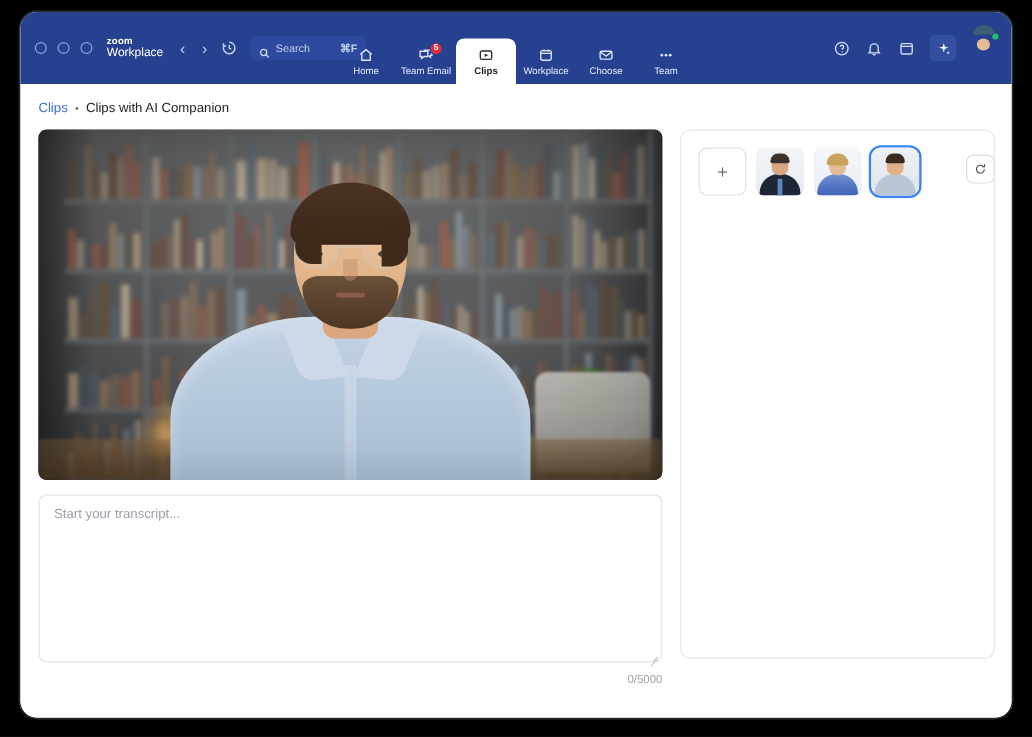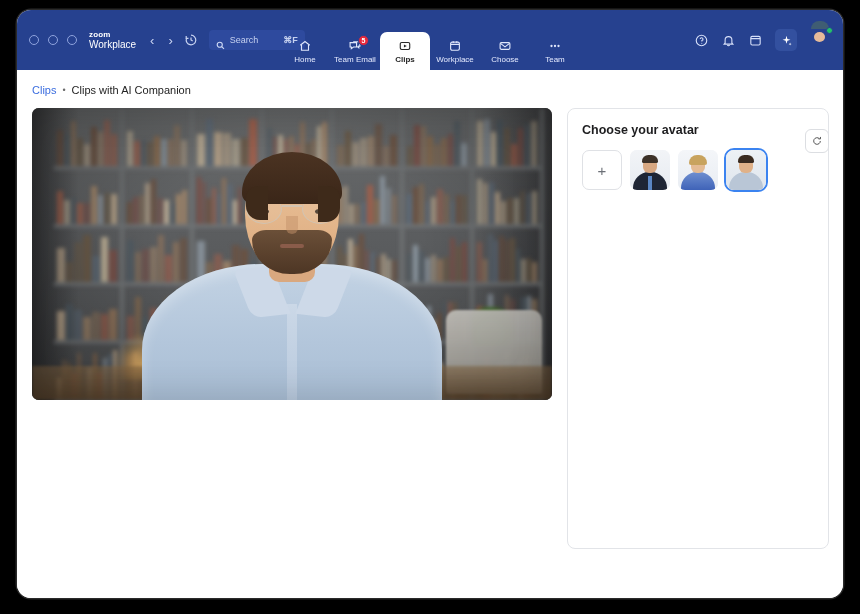--- a/index.html
+++ b/index.html
@@ -1260,25 +1260,32 @@
                 <span class="lens r"></span>
                 <span class="bridge"></span>
             </div>
             <div class="hair"></div>
           </div>
 
           <div class="softfocus"></div>
 
         </div>
 
+        <div class="transcript-wrap">
+          <textarea class="transcript" placeholder="Start your transcript..." style=""></textarea>
+          <span class="resize-grip">
+            <span style="width:8px; top:7px;"></span>
+            <span style="width:5px; top:5px;"></span>
+          </span>
+        </div>
+        <div class="counter">0/5000</div>
       </div>
 
       <div class="rightcol">
         <div class="panel">
-          <div class="panel-title">Choose your avatar</div>
           <div class="avatar-row">
 
             <div class="av-tile av-add">
               <span>+</span>
             </div>
 
             <div class="av-tile">
               <span class="av-p" style="background:linear-gradient(180deg,#f2f4f7,#e7ebf1)"></span>
               <span class="av-body" style="background:#1e2535"></span>
               <span class="av-tie" style="background:#5b86c4"></span>

